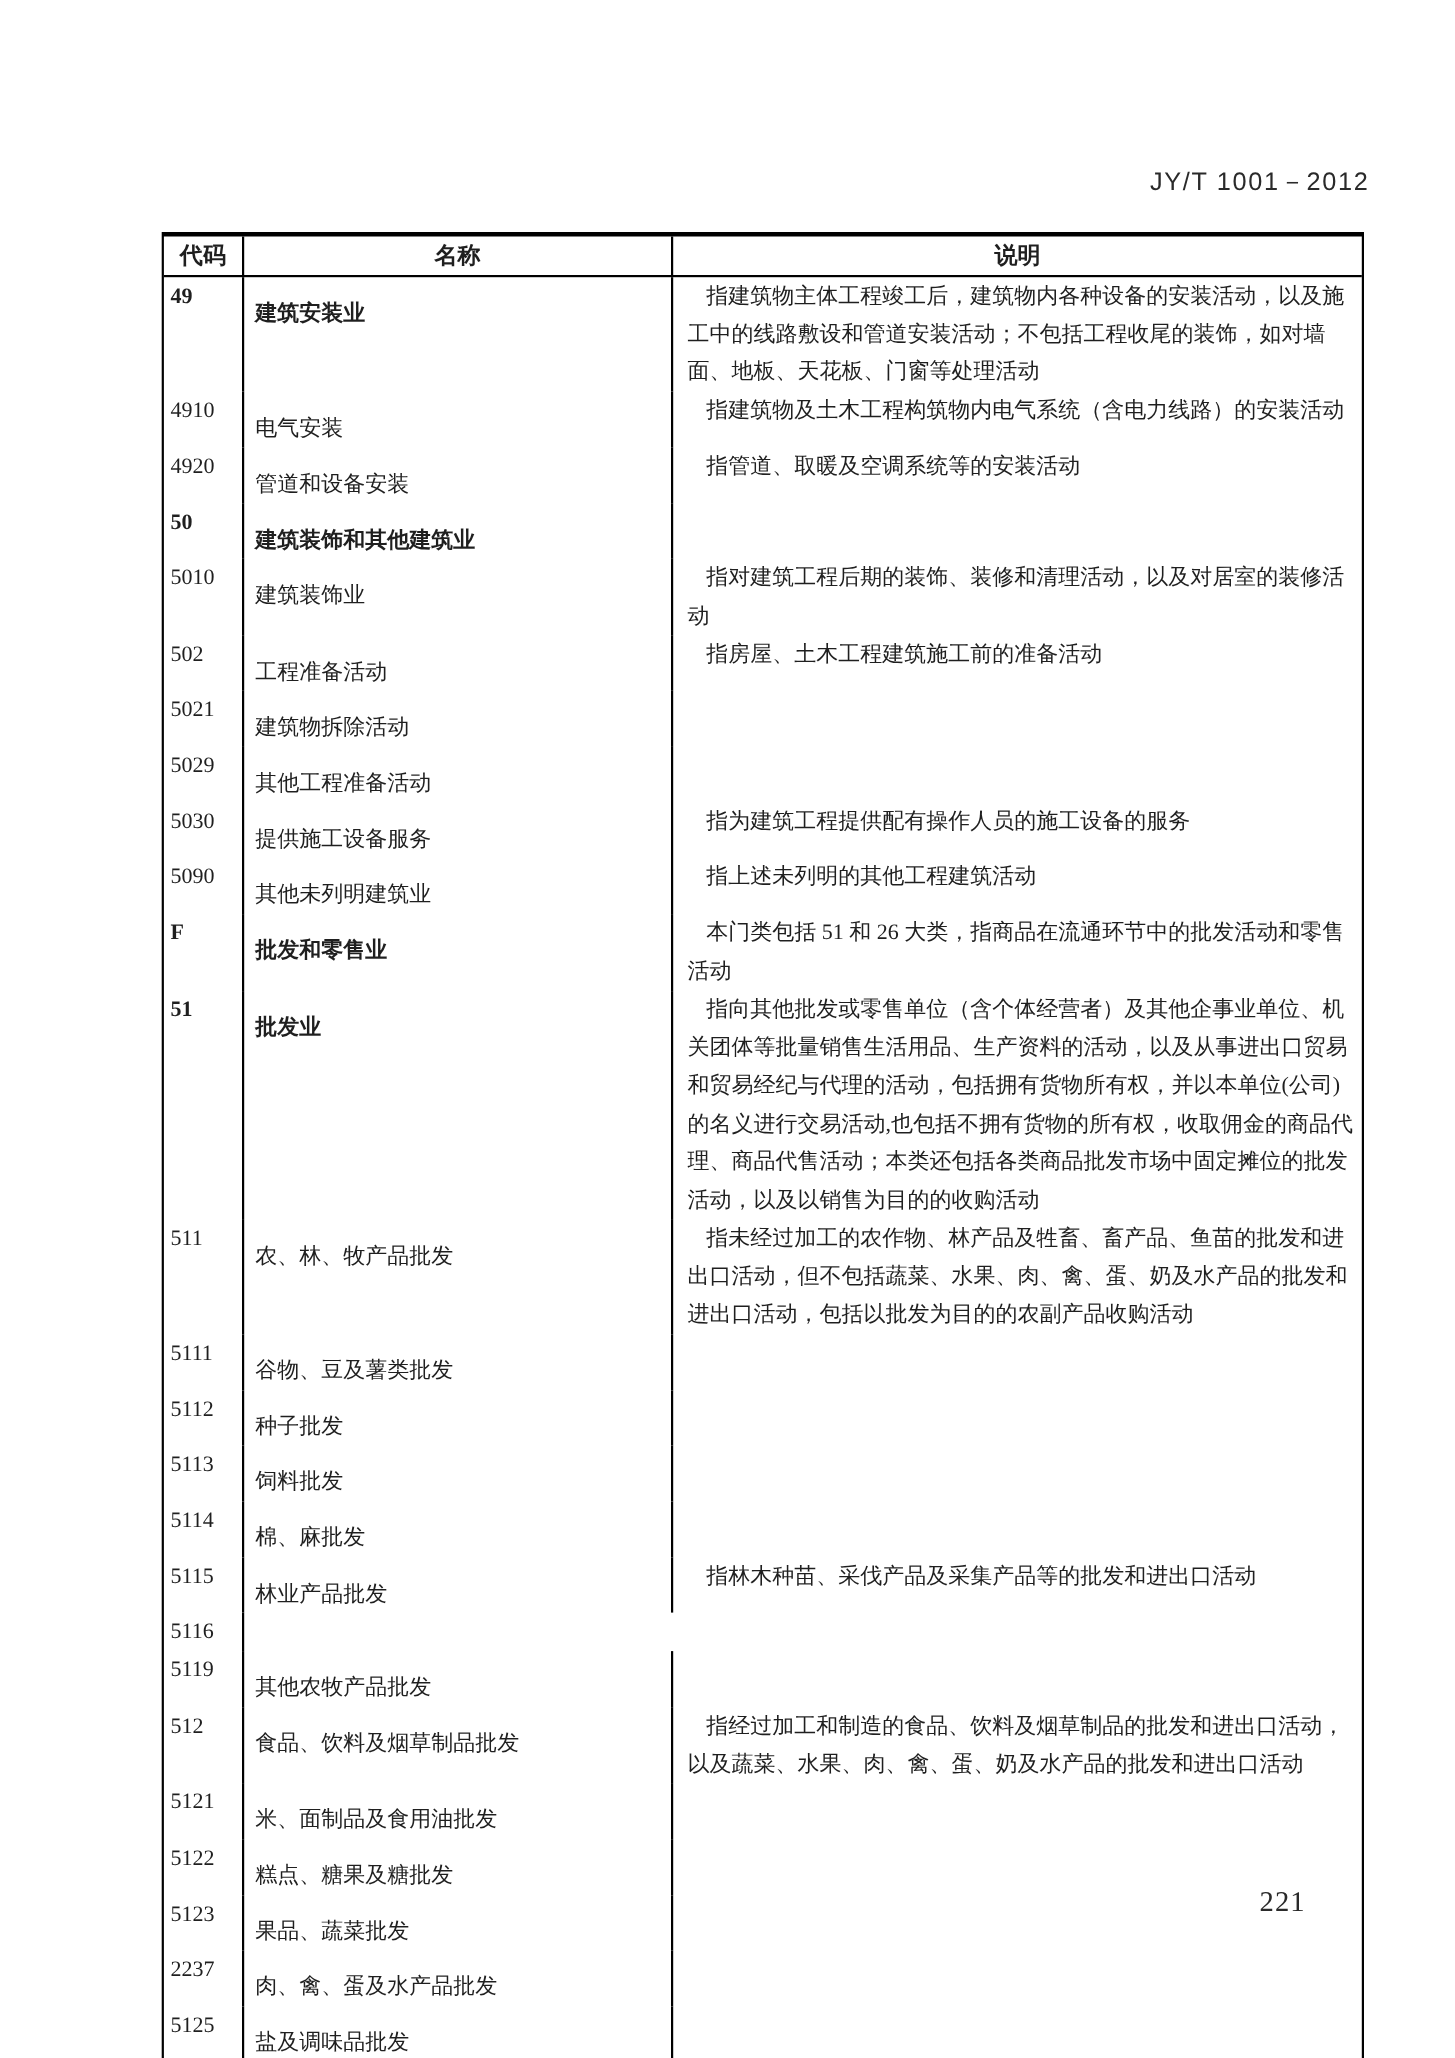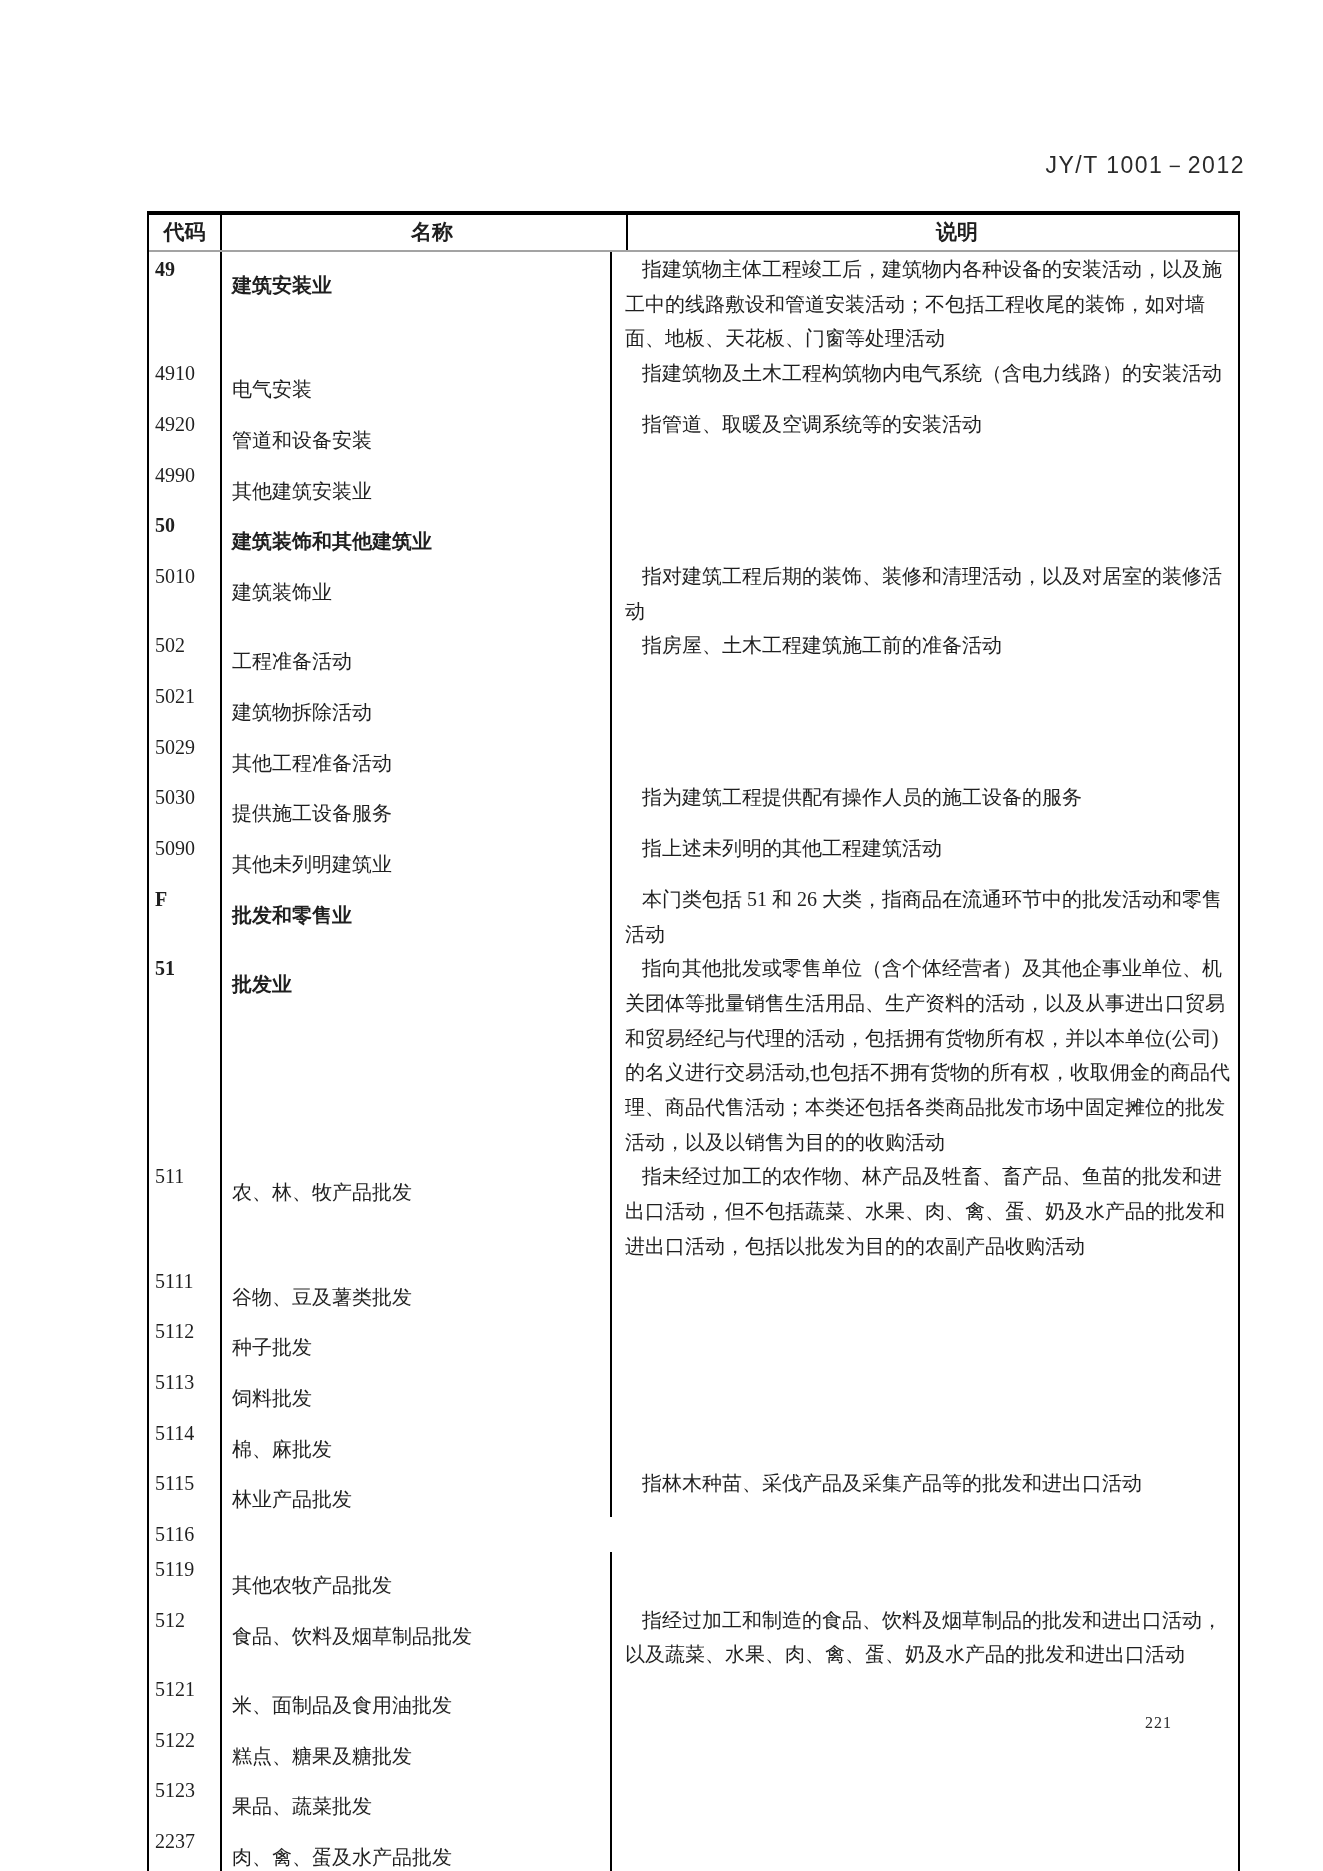--- a/index.html
+++ b/index.html
@@ -27,22 +27,21 @@
     border-top:4px solid #000;
     border-bottom:3px solid #000;
     border-left:2px solid #000;
     border-right:2px solid #000;
     background:#ffffff;
   }
   .t-header {
     display:grid;
     grid-template-columns:73px 390px 626px;
     height:35px;
-    border-bottom:2px solid #a3a3a3;
-    gap:16px;
+    border-bottom:2px solid #000000;
   }
   .t-header .cell {
     box-sizing:border-box;
     text-align:center;
     font-weight:bold;
     font-size:21px;
     line-height:35px;
     overflow:hidden;
   }
   .t-row {
@@ -55,21 +54,21 @@
     font-size:20px;
     line-height:34.7px;
   }
   .t-row .c-code { padding:0 2px 0 6px; }
   .t-row .c-name { padding:16px 6px 0 10px; }
   .t-row .c-desc { padding:0 5px 0 13px; text-indent:17px; }
   .t-row.bold .c-code, .t-row.bold .c-name { font-weight:bold; }
   .page-number {
     position:absolute;
     left:1145px; top:1714px;
-    font-size:16px;
+    font-size:26px;
     letter-spacing:1px;
     color:#2a2a2a;
   }
 </style>
 </head>
 <body>
 
 <div class="page">
 
   <div class="doc-number">JY/T 1001－2012</div>
@@ -89,25 +88,20 @@
         <div class="t-row">
           <div class="cell c-code">4910</div>
           <div class="cell c-name">电气安装</div>
           <div class="cell c-desc">指建筑物及土木工程构筑物内电气系统（含电力线路）的安装活动</div>
         </div>
         <div class="t-row">
           <div class="cell c-code">4920</div>
           <div class="cell c-name">管道和设备安装</div>
           <div class="cell c-desc">指管道、取暖及空调系统等的安装活动</div>
         </div>
-        <div class="t-row">
-          <div class="cell c-code">4990</div>
-          <div class="cell c-name">其他建筑安装业</div>
-          <div class="cell c-desc"></div>
-        </div>
         <div class="t-row bold">
           <div class="cell c-code">50</div>
           <div class="cell c-name">建筑装饰和其他建筑业</div>
           <div class="cell c-desc"></div>
         </div>
         <div class="t-row">
           <div class="cell c-code">5010</div>
           <div class="cell c-name">建筑装饰业</div>
           <div class="cell c-desc">指对建筑工程后期的装饰、装修和清理活动，以及对居室的装修活动</div>
         </div>

